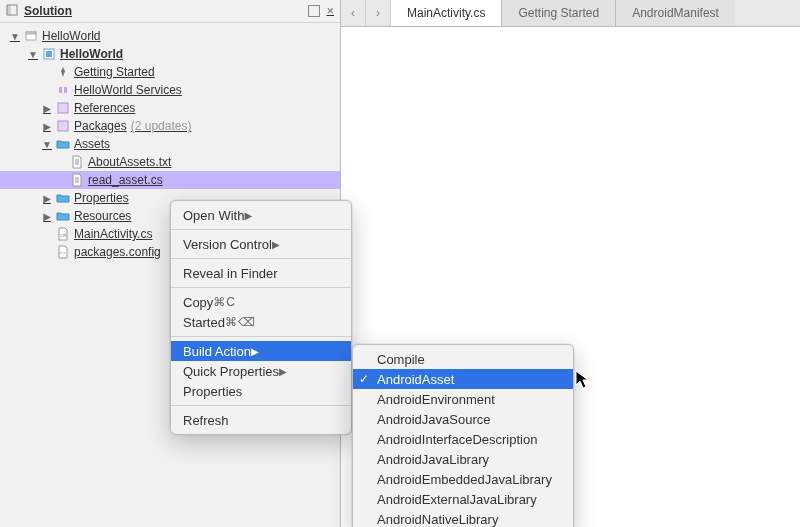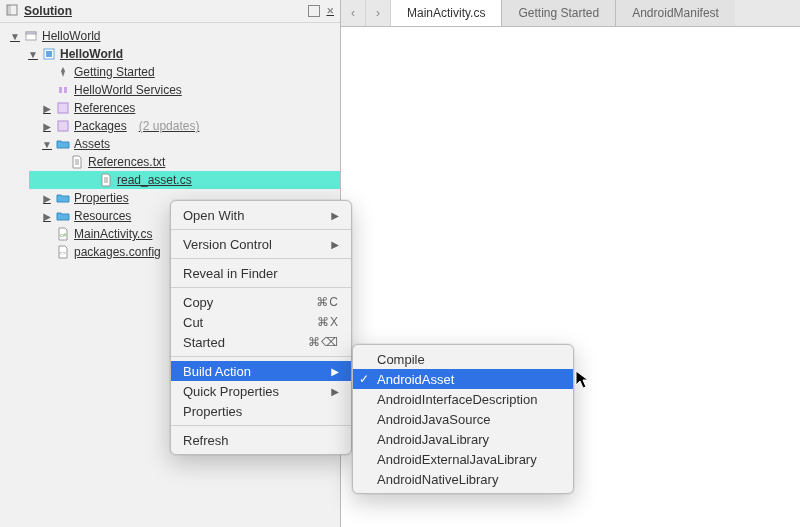--- a/index.html
+++ b/index.html
@@ -76,22 +76,21 @@
     font-size: 10px;
   }
   .tree-row .icon {
     width: 14px;
     height: 14px;
     display: inline-flex;
     align-items: center;
     justify-content: center;
   }
   .tree-row.selected {
-    background: #5eead4;
-    margin-left: 29px;
+    background: #c4b5fd;
   }
   .muted { color: #9a9a9a; }
 
   
   .folder-icon svg { display: block; }
   .file-icon svg { display: block; }
   .rocket-icon svg { display:block; }
 
   
   .editor {
@@ -143,21 +142,20 @@
     padding: 4px 0;
     font-size: 13px;
     z-index: 20;
     width: 180px;
   }
   .menu .item {
     height: 20px;
     display: flex;
     align-items: center;
     padding: 0 12px;
-    justify-content: space-between;
   }
   .menu .item.highlight {
     background: #2f72e6;
     color: #fff;
   }
   .menu .sep {
     height: 1px;
     margin: 4px 0;
     background: #d0d0d0;
   }
@@ -271,21 +269,21 @@
 
       <div class="tree-row">
         <span class="indent" style="width:28px"></span>
         <span class="arrow muted">▶</span>
         <span class="icon">
           <svg width="12" height="12" viewBox="0 0 12 12">
               <rect x="1" y="1" width="10" height="10" fill="#e6d4f4" stroke="#b28ed8"></rect>
             </svg>
         </span>
         <span>Packages</span>
-        <span class="muted" style="margin-left:8px">(2 updates)</span>
+        <span class="muted" style="margin-left:0">(2 updates)</span>
       </div>
 
       <div class="tree-row">
         <span class="indent" style="width:28px"></span>
         <span class="arrow">▼</span>
         <span class="icon folder-icon">
           <svg width="14" height="12" viewBox="0 0 14 12">
               <path d="M1 3h4l1 1h7v6H1z" fill="#5bb3e6" stroke="#3a8ec0"></path>
             </svg>
         </span>
@@ -293,21 +291,21 @@
       </div>
 
       <div class="tree-row">
         <span class="indent" style="width:56px"></span>
         <span class="icon file-icon">
           <svg width="12" height="14" viewBox="0 0 12 14">
               <path d="M2 1h6l2 2v10H2z" fill="#fff" stroke="#999"></path>
               <path d="M4 5h4M4 7h4M4 9h4" stroke="#999"></path>
             </svg>
         </span>
-        <span>References.txt</span>
+        <span>AboutAssets.txt</span>
       </div>
 
       <div class="tree-row selected">
         <span class="indent" style="width:56px"></span>
         <span class="icon file-icon">
           <svg width="12" height="14" viewBox="0 0 12 14">
               <path d="M2 1h6l2 2v10H2z" fill="#fff" stroke="#999"></path>
               <path d="M4 5h4M4 7h4M4 9h4" stroke="#999"></path>
             </svg>
         </span>
@@ -392,24 +390,20 @@
   <div class="sep"></div>
   <div class="item">
     <span>Reveal in Finder</span>
   </div>
   <div class="sep"></div>
   <div class="item">
     <span>Copy</span>
     <span class="shortcut">⌘C</span>
   </div>
   <div class="item">
-    <span>Cut</span>
-    <span class="shortcut">⌘X</span>
-  </div>
-  <div class="item">
     <span>Started</span>
     <span class="shortcut">⌘⌫</span>
   </div>
   <div class="sep"></div>
   <div class="item highlight">
     <span>Build Action</span>
     <span class="sub-arrow">▶</span>
   </div>
   <div class="item">
     <span>Quick Properties</span>
@@ -426,27 +420,33 @@
 
 <div class="menu submenu" id="submenu" style="left:352px; top:344px;">
 <div class="item">
       <span>Compile</span>
     </div>
     <div class="item highlight">
       <span class="check">✓</span>
       <span>AndroidAsset</span>
     </div>
     <div class="item">
+      <span>AndroidEnvironment</span>
+    </div>
+    <div class="item">
+      <span>AndroidJavaSource</span>
+    </div>
+    <div class="item">
       <span>AndroidInterfaceDescription</span>
     </div>
     <div class="item">
-      <span>AndroidJavaSource</span>
-    </div>
-    <div class="item">
       <span>AndroidJavaLibrary</span>
+    </div>
+    <div class="item">
+      <span>AndroidEmbeddedJavaLibrary</span>
     </div>
     <div class="item">
       <span>AndroidExternalJavaLibrary</span>
     </div>
     <div class="item">
       <span>AndroidNativeLibrary</span>
     </div>
   </div>
 
 <div class="cursor" style="left:575px; top:370px;">

